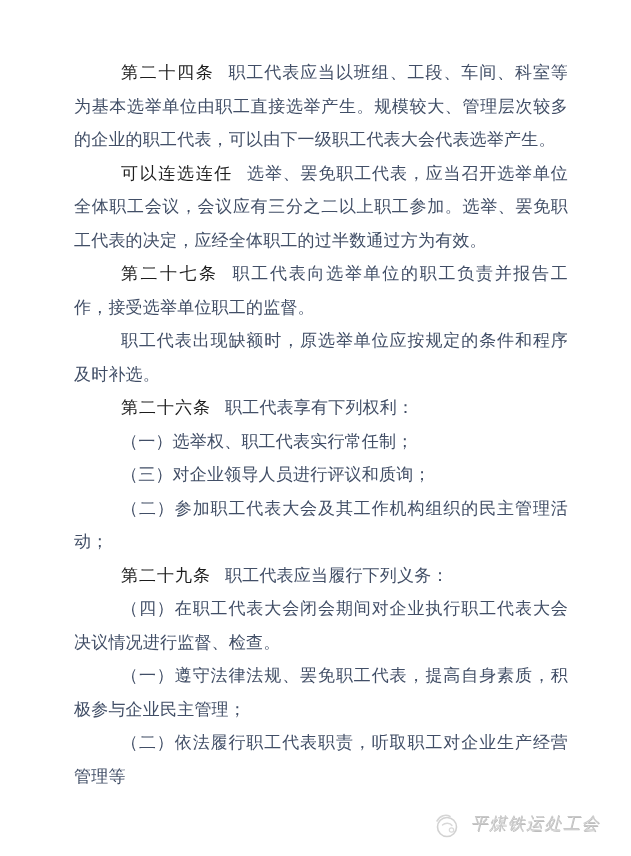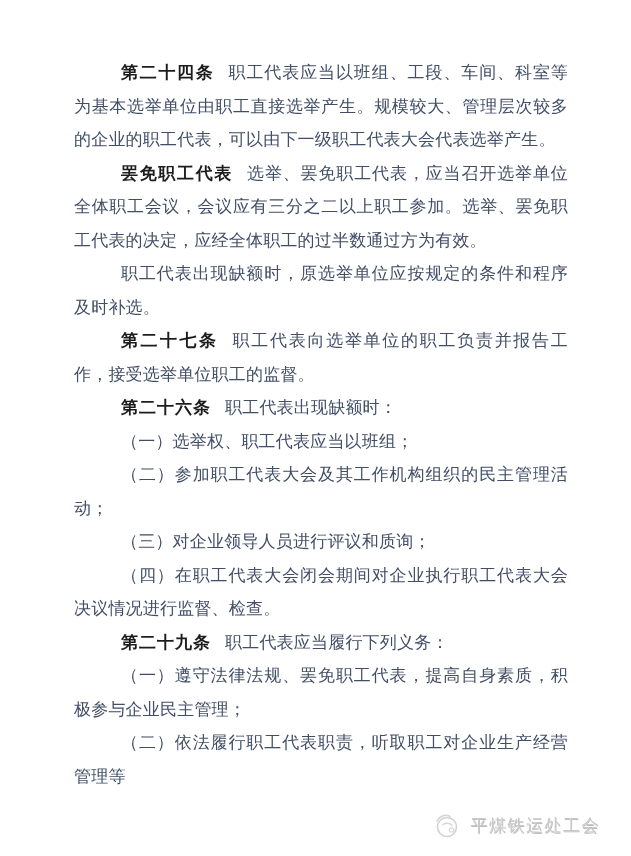--- a/index.html
+++ b/index.html
@@ -24,61 +24,62 @@
     line-height: 33.5px;
     color: #414e66;
     text-align: justify;
     letter-spacing: 0.2px;
   }
   .para {
     margin: 0;
     text-indent: 47px;
   }
   .article-num {
-    font-weight: 700;
+    font-weight: 400;
     color: #1c1c1c;
     font-family: "Liberation Sans", "DejaVu Sans", sans-serif;
     margin-right: 14px;
     letter-spacing: 1px;
   }
   .watermark {
     position: absolute;
     top: 812px;
     right: 31px;
     display: flex;
-    align-items: center;
+    align-items: flex-start;
     gap: 12px;
     color: #c9c9c9;
     font-size: 17px;
     letter-spacing: 1.5px;
     font-family: "Liberation Sans", "DejaVu Sans", sans-serif;
     text-shadow: -0.5px -0.5px 0 #ffffff, 0.5px 0.5px 0 #bdbdbd;
     user-select: none;
+    font-style: italic;
   }
   .watermark svg {
     display: block;
   }
 </style>
 </head>
 <body>
 
 <div class="page">
 
   <div class="doc">
 
   <p class="para"><span class="article-num">第二十四条</span><span>职工代表应当以班组、工段、车间、科室等为基本选举单位由职工直接选举产生。规模较大、管理层次较多的企业的职工代表，可以由下一级职工代表大会代表选举产生。</span></p>
-      <p class="para"><span class="article-num">罢免职工代表</span><span>选举、罢免职工代表，应当召开选举单位全体职工会议，会议应有三分之二以上职工参加。选举、罢免职工代表的决定，应经全体职工的过半数通过方为有效。</span></p>
+      <p class="para"><span class="article-num">可以连选连任</span><span>选举、罢免职工代表，应当召开选举单位全体职工会议，会议应有三分之二以上职工参加。选举、罢免职工代表的决定，应经全体职工的过半数通过方为有效。</span></p>
+      <p class="para"><span class="article-num">第二十七条</span><span>职工代表向选举单位的职工负责并报告工作，接受选举单位职工的监督。</span></p>
       <p class="para"><span>职工代表出现缺额时，原选举单位应按规定的条件和程序及时补选。</span></p>
-      <p class="para"><span class="article-num">第二十七条</span><span>职工代表向选举单位的职工负责并报告工作，接受选举单位职工的监督。</span></p>
-      <p class="para"><span class="article-num">第二十六条</span><span>职工代表出现缺额时：</span></p>
-      <p class="para"><span>（一）选举权、职工代表应当以班组；</span></p>
+      <p class="para"><span class="article-num">第二十六条</span><span>职工代表享有下列权利：</span></p>
+      <p class="para"><span>（一）选举权、职工代表实行常任制；</span></p>
+      <p class="para"><span>（三）对企业领导人员进行评议和质询；</span></p>
       <p class="para"><span>（二）参加职工代表大会及其工作机构组织的民主管理活动；</span></p>
-      <p class="para"><span>（三）对企业领导人员进行评议和质询；</span></p>
+      <p class="para"><span class="article-num">第二十九条</span><span>职工代表应当履行下列义务：</span></p>
       <p class="para"><span>（四）在职工代表大会闭会期间对企业执行职工代表大会决议情况进行监督、检查。</span></p>
-      <p class="para"><span class="article-num">第二十九条</span><span>职工代表应当履行下列义务：</span></p>
       <p class="para"><span>（一）遵守法律法规、罢免职工代表，提高自身素质，积极参与企业民主管理；</span></p>
       <p class="para"><span>（二）依法履行职工代表职责，听取职工对企业生产经营管理等</span></p>
     </div>
 
   <div class="watermark">
     <span>
       <svg width="26" height="27" viewBox="0 0 26 27" fill="none" xmlns="http://www.w3.org/2000/svg">
         <circle cx="14" cy="15" r="9.5" stroke="#d2d2d2" stroke-width="1.6"></circle>
         <path d="M4 9 C7 3.5, 13 2, 17 4.5" stroke="#d6d6d6" stroke-width="1.6" stroke-linecap="round" fill="none"></path>
         <path d="M9.5 13 C12 10.5, 17 10.5, 19 13.5" stroke="#d8d8d8" stroke-width="1.4" stroke-linecap="round" fill="none"></path>

